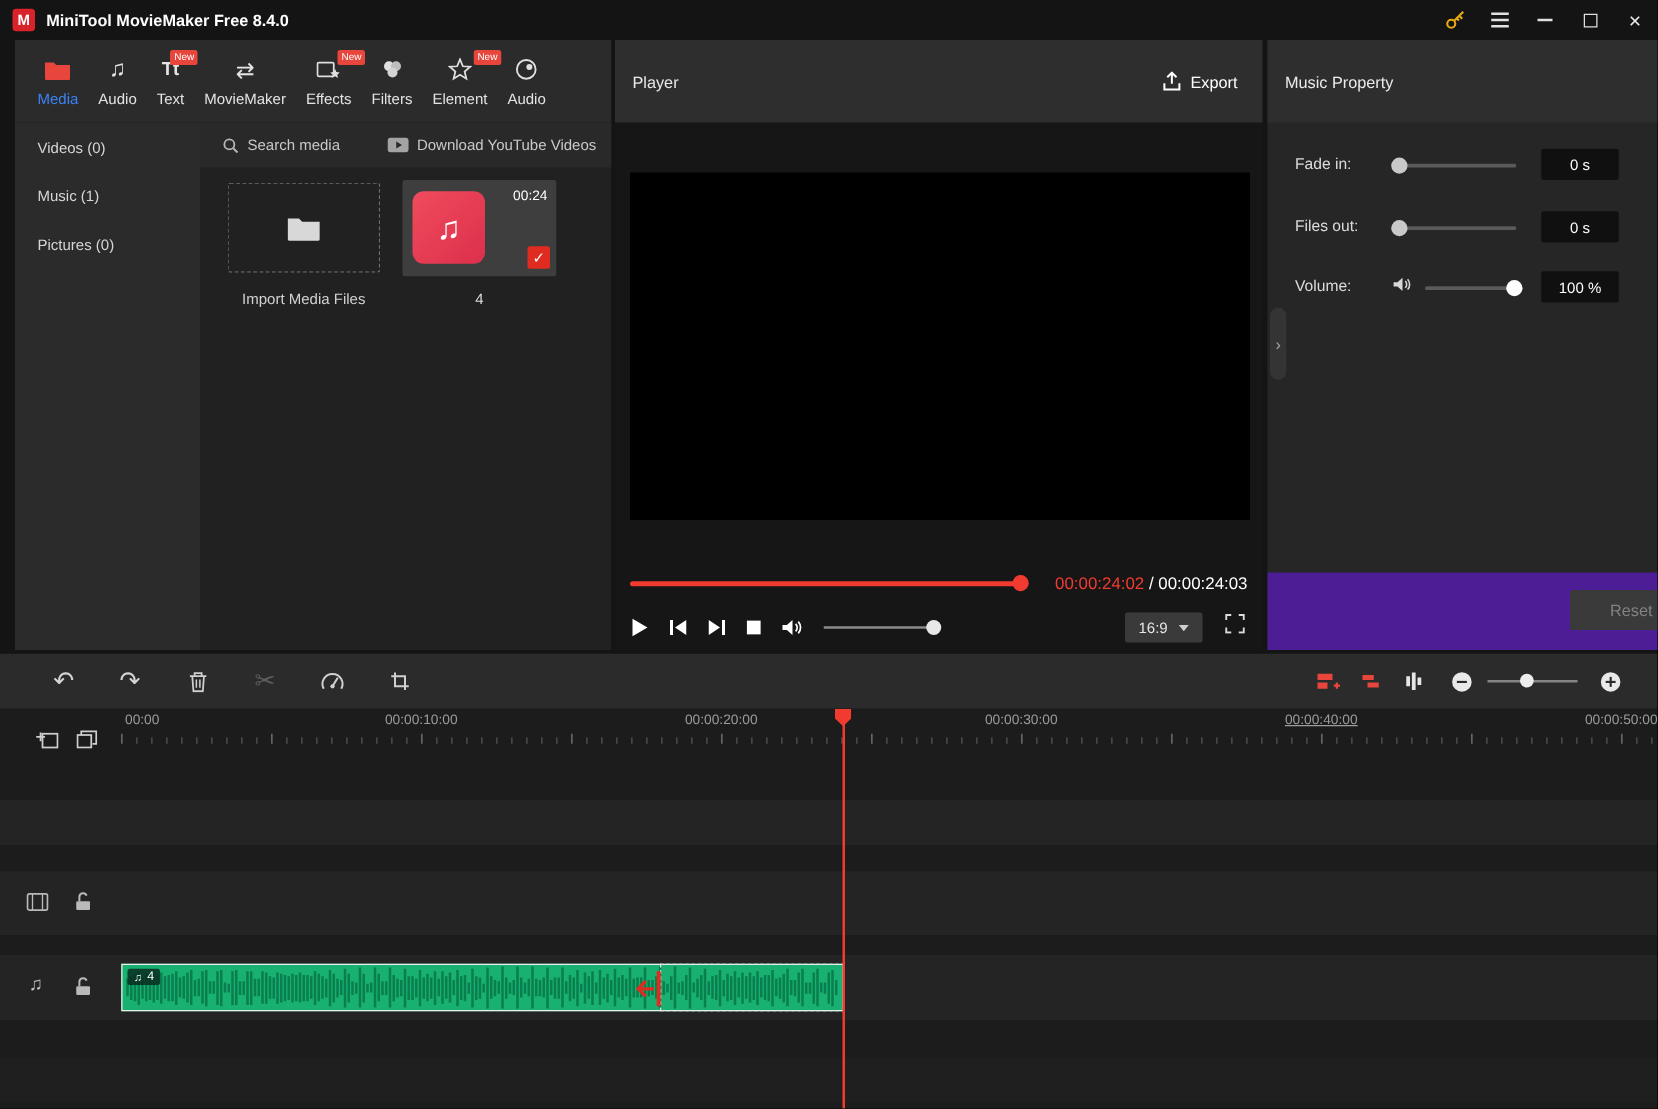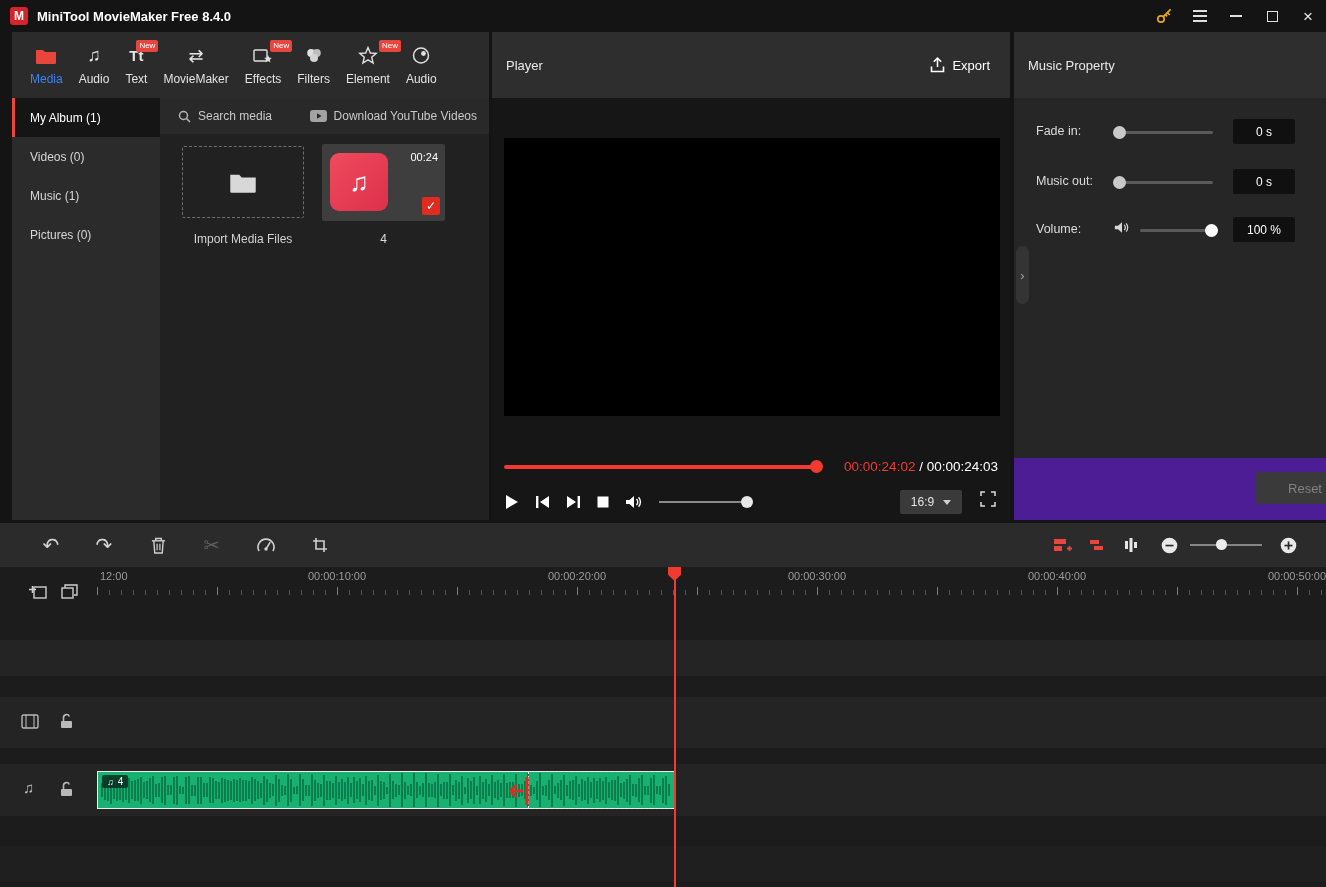--- a/index.html
+++ b/index.html
@@ -222,23 +222,20 @@
         <svg width="20" height="19" viewBox="0 0 20 19">
             <circle cx="10" cy="9.5" r="7.5" fill="none" stroke="#e0e0e0" stroke-width="1.5"></circle>
             <circle cx="12.5" cy="7.5" r="2.4" fill="#e0e0e0"></circle>
           </svg>
       </div>
       <span class="tlabel">Audio</span>
     </div>
   </div>
 
   <div class="sidebar">
-    <div class="side-item active">
-      <span>My Album (1)</span>
-    </div>
     <div class="side-item">
       <span>Videos (0)</span>
     </div>
     <div class="side-item">
       <span>Music (1)</span>
     </div>
     <div class="side-item">
       <span>Pictures (0)</span>
     </div>
   </div>
@@ -364,21 +361,21 @@
 
     <div class="prop-row" style="top:86px;">
       <span class="prop-label">Fade in:</span>
       <div class="pslider" style="left:99px; width:100px;">
         <div class="pthumb" style="left:0px;"></div>
       </div>
       <div class="pval">0 s</div>
     </div>
 
     <div class="prop-row" style="top:136px;">
-      <span class="prop-label">Music out:</span>
+      <span class="prop-label">Files out:</span>
       <div class="pslider" style="left:99px; width:100px;">
         <div class="pthumb" style="left:0px;"></div>
       </div>
       <div class="pval">0 s</div>
     </div>
 
     <div class="prop-row" style="top:184px;">
       <span class="prop-label">Volume:</span>
       <span style="position:absolute; left:100px; top:5px;">
         <svg width="16" height="13" viewBox="0 0 18 14">
@@ -579,25 +576,25 @@
         <i class="tick" style="left: 1237px;"></i>
         <i class="tick" style="left: 1249px;"></i>
         <i class="tick" style="left: 1261px;"></i>
         <i class="tick" style="left: 1273px;"></i>
         <i class="tick" style="left: 1285px;"></i>
         <i class="tick major" style="left: 1297px;"></i>
         <i class="tick" style="left: 1309px;"></i>
         <i class="tick" style="left: 1321px;"></i>
       </div>
     <div class="ruler-labels">
-        <span class="ruler-label" style="left: 100px;">12:00</span>
+        <span class="ruler-label" style="left: 100px;">00:00</span>
         <span class="ruler-label" style="left: 337px; transform: translateX(-50%);">00:00:10:00</span>
         <span class="ruler-label" style="left: 577px; transform: translateX(-50%);">00:00:20:00</span>
         <span class="ruler-label" style="left: 817px; transform: translateX(-50%);">00:00:30:00</span>
-        <span class="ruler-label" style="left: 1057px; transform: translateX(-50%);">00:00:40:00</span>
+        <span class="ruler-label" style="left: 1057px; transform: translateX(-50%); text-decoration: underline;">00:00:40:00</span>
         <span class="ruler-label" style="left: 1297px; transform: translateX(-50%);">00:00:50:00</span>
       </div>
 
     <div class="hicon" style="left:28px; top:16px;">
       <svg width="19" height="17" viewBox="0 0 19 17">
           <rect x="6" y="4" width="12" height="11" stroke="#cfcfcf" stroke-width="1.4" fill="none"></rect>
           <path d="M1 6.5 h7 M4.5 3 v7" stroke="#cfcfcf" stroke-width="1.5" fill="none"></path>
         </svg>
     </div>
     <div class="hicon" style="left:61px; top:17px;">

